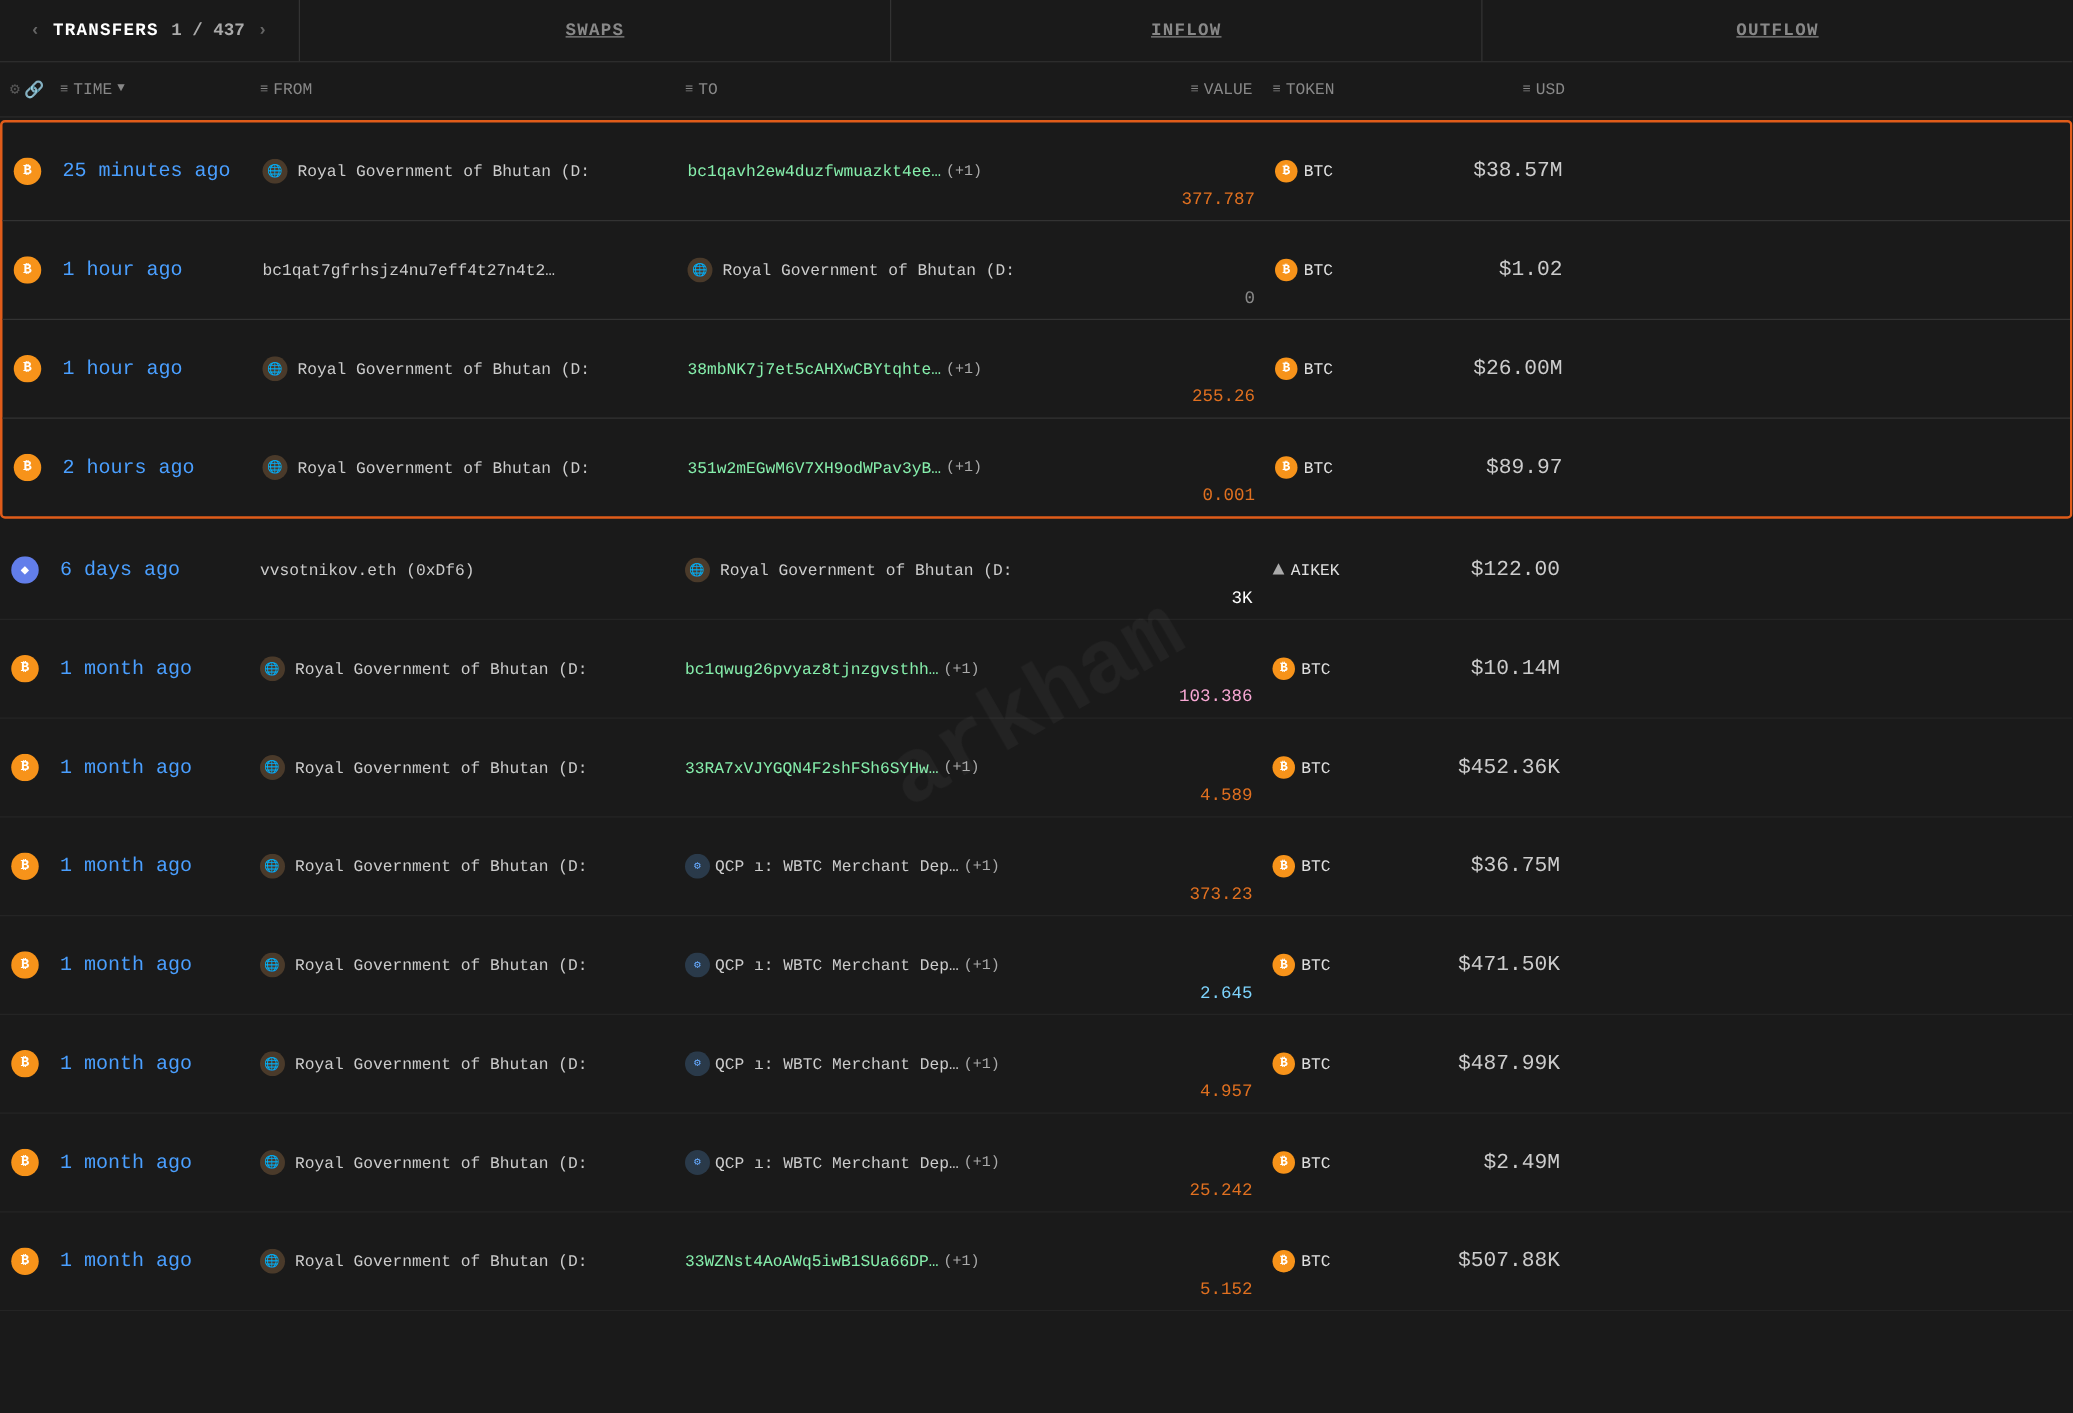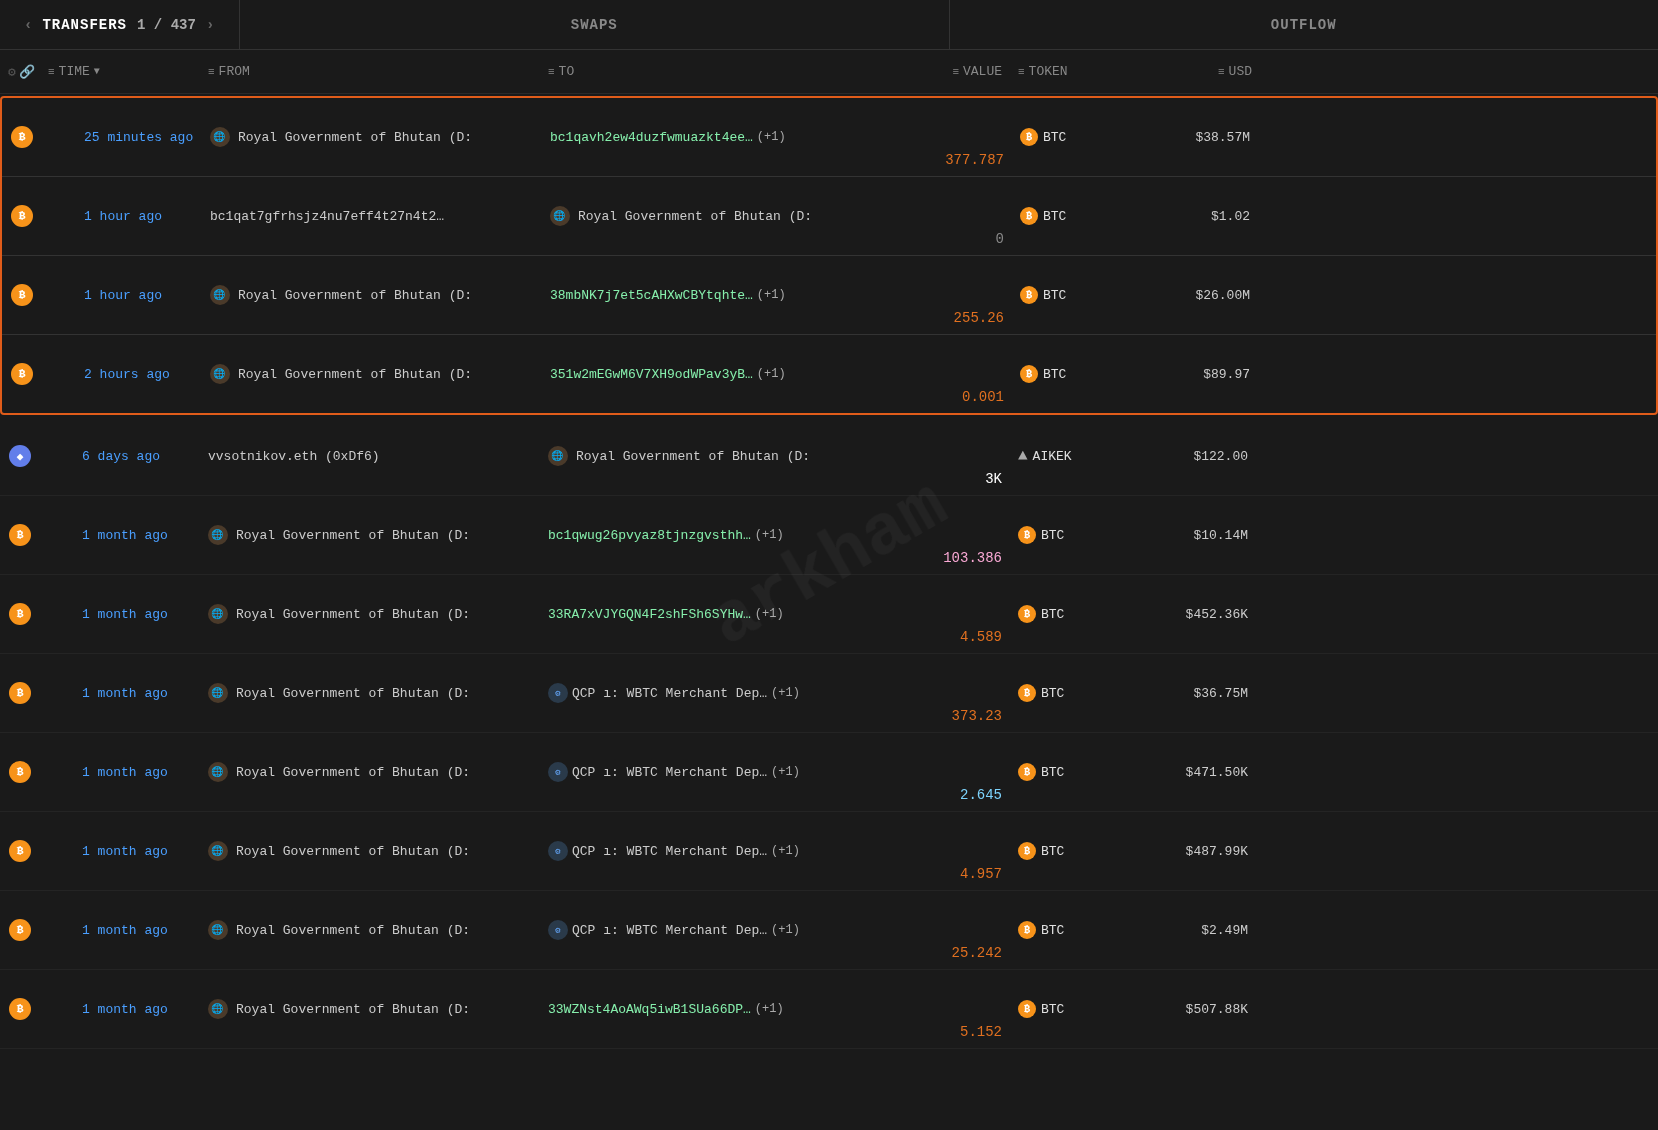--- a/index.html
+++ b/index.html
@@ -31,20 +31,21 @@
     .nav-section:last-child { border-right: none; }
     .nav-section.active { color: #fff; font-weight: bold; }
     .nav-section.inactive { color: #888; }
     .nav-section .title { font-weight: bold; font-size: 14px; letter-spacing: 1px; }
     .nav-section .page-info { font-size: 14px; color: #aaa; }
     .nav-arrow { color: #666; font-size: 14px; cursor: pointer; }
     .nav-transfers { flex: 0 0 auto; min-width: 240px; }
     .nav-swaps, .nav-inflow, .nav-outflow {
       flex: 1;
       justify-content: center;
+      text-decoration: underline;
     }
 
     
     .col-headers {
       display: grid;
       grid-template-columns: 40px 160px 340px 340px 130px 130px 120px;
       align-items: center;
       background: #1a1a1a;
       border-bottom: 1px solid #2a2a2a;
       padding: 8px 0;
@@ -129,21 +130,21 @@
       border-radius: 50%;
       background: #2a3a4a;
       display: inline-flex;
       align-items: center;
       justify-content: center;
       font-size: 9px;
       flex-shrink: 0;
       color: #6af;
     }
 
-    .time-cell { color: #4a9fff; font-size: 13px; margin-left: 34px; }
+    .time-cell { color: #4a9fff; font-size: 16px; }
     .from-cell, .to-cell {
       display: flex;
       align-items: center;
       gap: 4px;
       font-size: 13px;
       color: #ccc;
       overflow: hidden;
     }
     .from-cell span, .to-cell span { overflow: hidden; text-overflow: ellipsis; white-space: nowrap; }
     .addr-highlight { color: #86efac; }
@@ -162,21 +163,21 @@
     .token-cell {
       display: flex;
       align-items: center;
       justify-content: flex-start;
       gap: 5px;
       font-size: 13px;
       padding-left: 8px;
     }
     .usd-cell {
       text-align: right;
-      font-size: 13px;
+      font-size: 17px;
       color: #ccc;
       padding-right: 12px;
     }
 
     .icon-cell {
       display: flex;
       align-items: center;
       justify-content: center;
     }
 
@@ -202,20 +203,23 @@
     <span class="nav-arrow">‹</span>
     <span class="title">TRANSFERS</span>
     <span class="page-info">
       <span>1</span> / <span>437</span>
     </span>
     <span class="nav-arrow">›</span>
   </div>
   <div class="nav-section nav-swaps inactive">
     <span class="title">SWAPS</span>
   </div>
+  <div class="nav-section nav-inflow inactive">
+    <span class="title">INFLOW</span>
+  </div>
   <div class="nav-section nav-outflow inactive">
     <span class="title">OUTFLOW</span>
   </div>
 </div>
 
 <div class="col-headers">
   <div class="col-header">
     <span style="color:#555">⚙</span>
     <span style="color:#555">🔗</span>
   </div>

